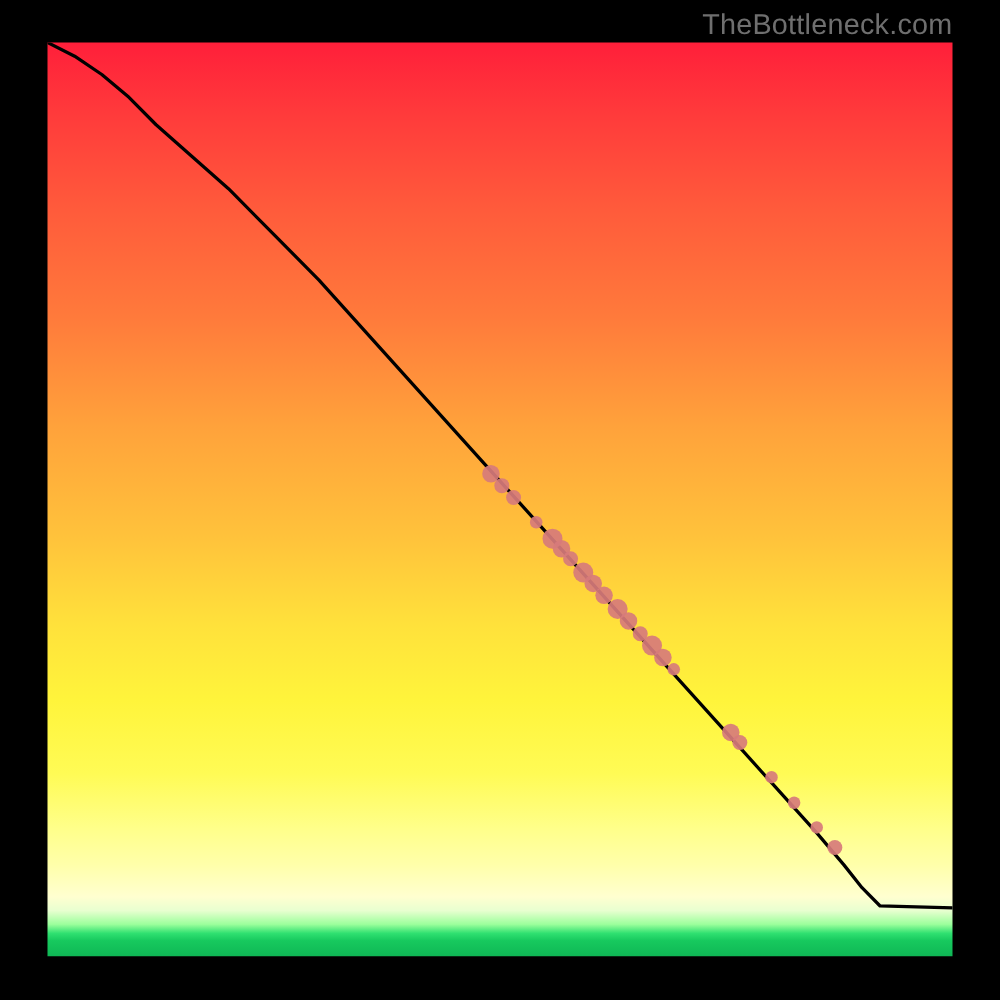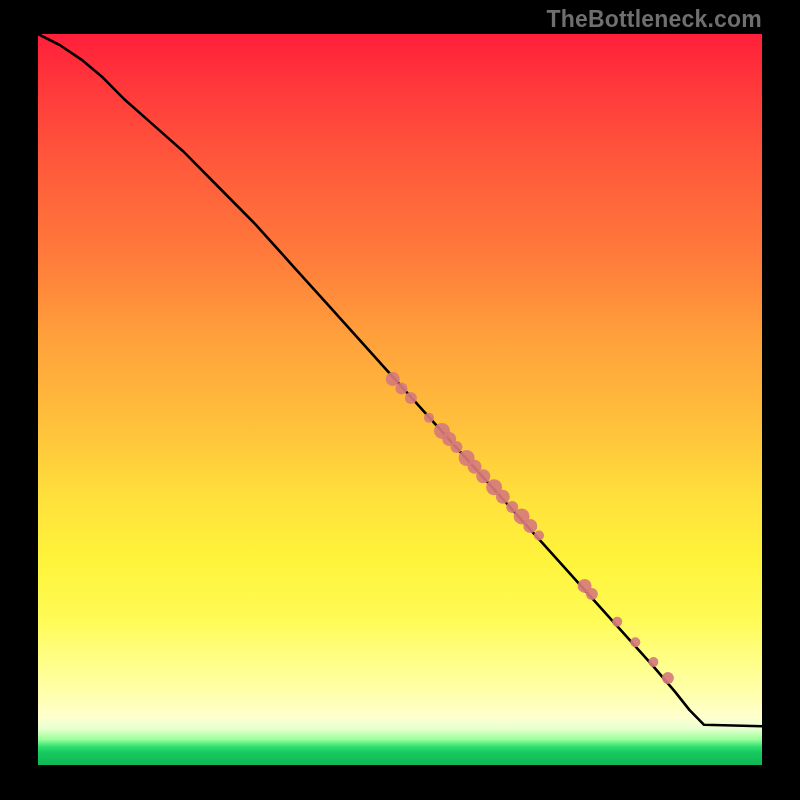--- a/index.html
+++ b/index.html
@@ -51,21 +51,21 @@
     top: 0;
     width: 724px;
     height: 731px;
   }
   .watermark {
     position: absolute;
     top: 6px;
     right: 38px;
     color: #6f6f6f;
     font-size: 23px;
-    font-weight: 700;
+    font-weight: 400;
     letter-spacing: 0.2px;
     user-select: none;
   }
 </style>
 </head>
 <body>
 
 <div class="stage">
   <div class="watermark">TheBottleneck.com</div>
 

